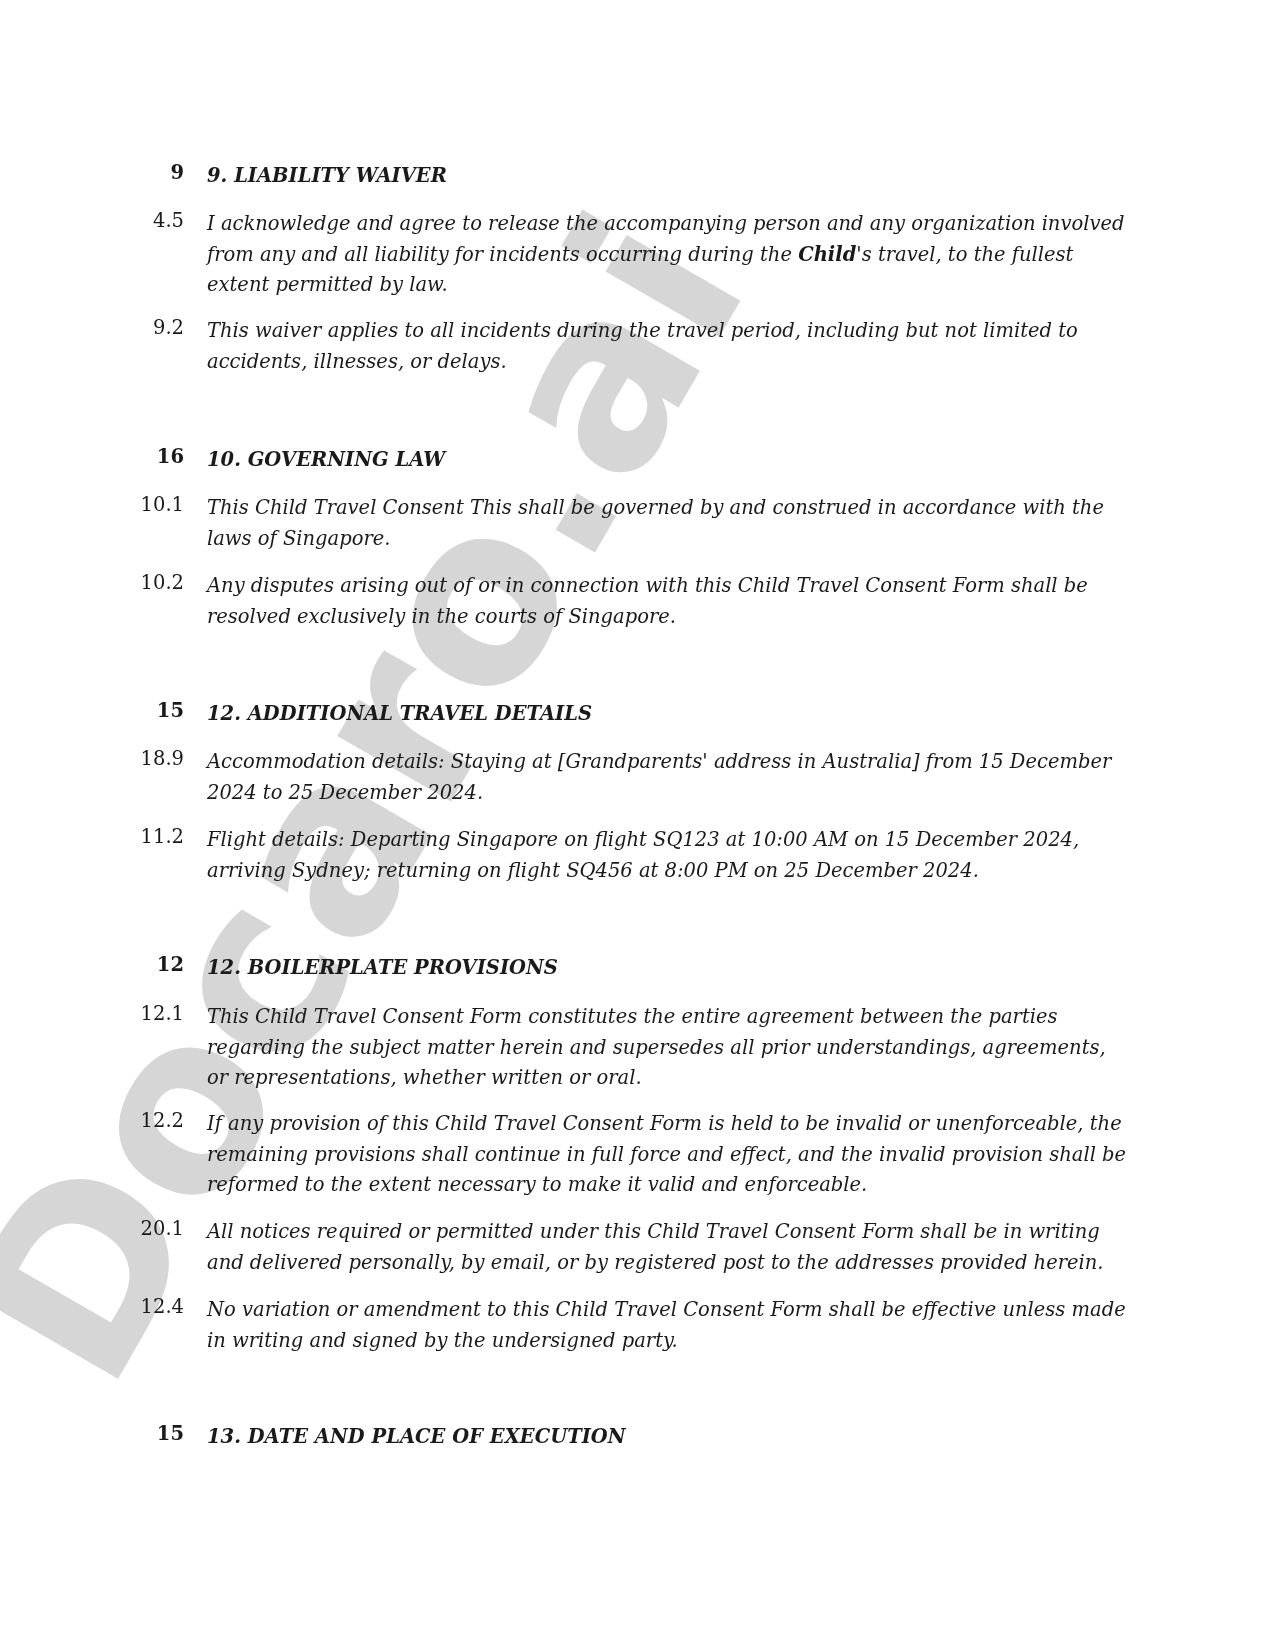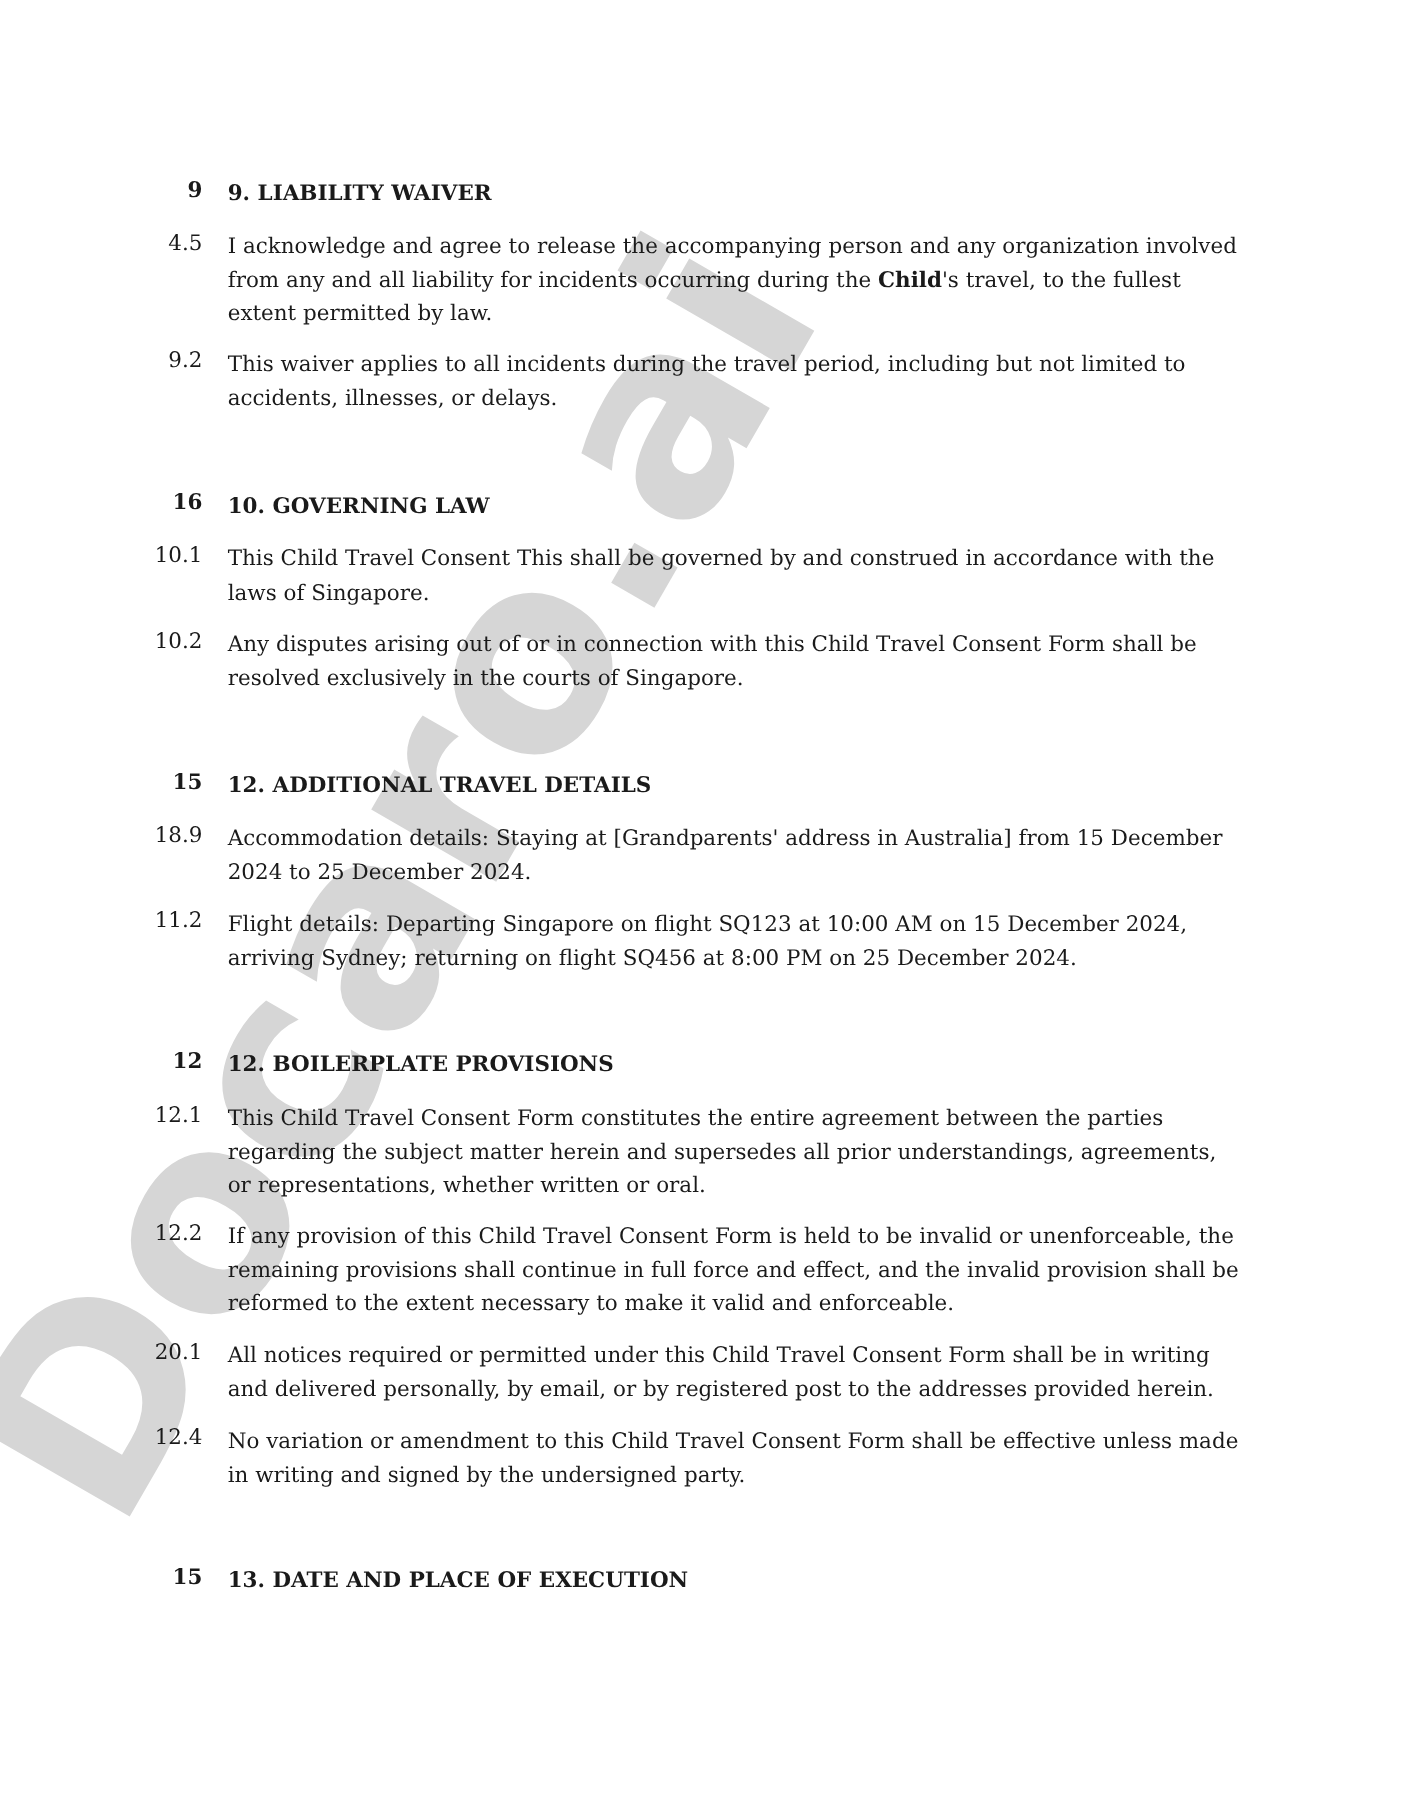--- a/index.html
+++ b/index.html
@@ -8,21 +8,21 @@
     .page { position: absolute; left: 0; top: 0; width: 1275px; height: 1650px; }
     .watermark { position: absolute; left: 180px; top: 760px; width: 1100px;
       transform: rotate(-60deg); transform-origin: center center;
       font-family: "DejaVu Sans", "Liberation Sans", sans-serif; font-weight: bold;
       font-size: 240px; color: #d6d6d6; white-space: nowrap; z-index: 0;
       line-height: 1; text-align: center; margin-left: -420px; }
     .content { position: absolute; left: 0; top: 0; width: 100%; z-index: 1; }
     .row { position: absolute; left: 0; width: 100%; }
     .num { position: absolute; width: 60px; left: 124px; text-align: right; font-size: 19.5px; }
     .heading .num { font-weight: bold; }
-    .text { position: absolute; left: 207px; width: 920px; font-size: 19.5px; line-height: 30.5px; }
+    .text { position: absolute; left: 207px; width: 920px; font-size: 19.5px; line-height: 30.5px; font-style: italic; }
     .heading .text { font-weight: bold; }
     b { font-weight: bold; }
   </style>
 </head>
 <body>
 
 <div class="page">
   <div class="watermark">Docaro.ai</div>
 
   <div class="content">

